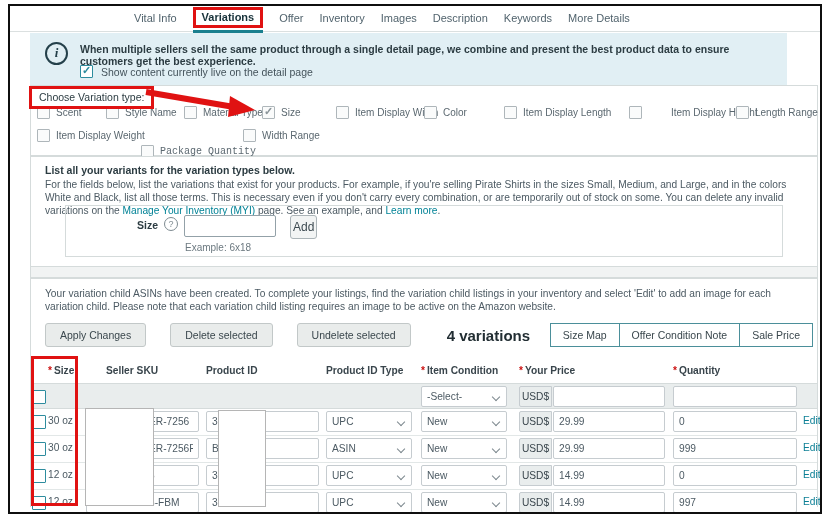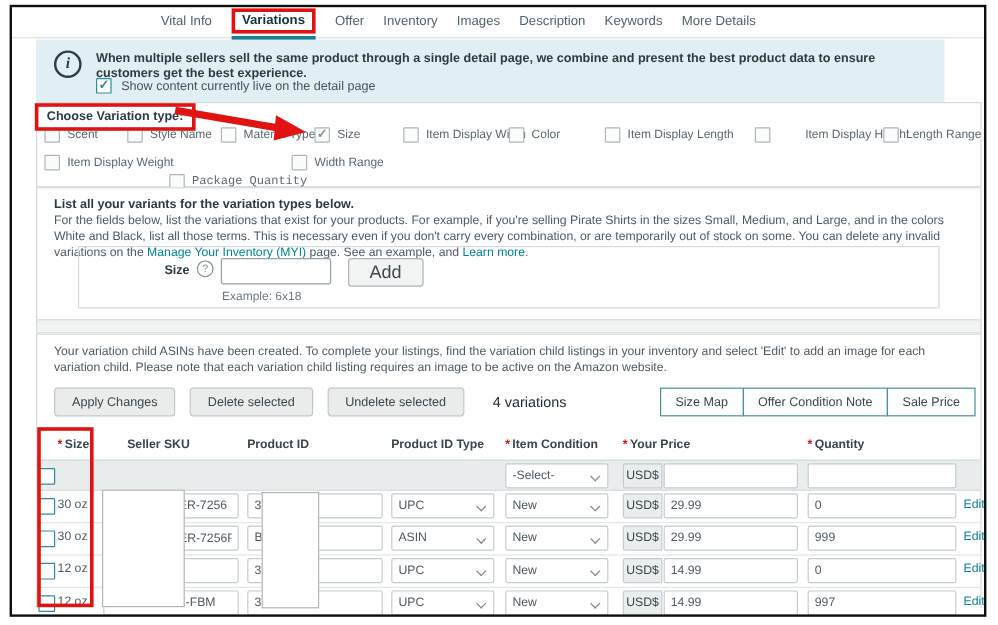--- a/index.html
+++ b/index.html
@@ -23,46 +23,46 @@
 
   
   .cb{width:11px;height:11px;border:1px solid #aeb6ba;background:#fafbfb;display:inline-block;position:relative;flex:none;border-radius:1px;}
   .cb.teal{border-color:#2d8c9e;background:#fff;}
   .cb.checked::after{content:"\2713";position:absolute;left:1px;top:-2px;font-size:11px;font-weight:bold;color:#2d8c9e;}
   .cb.gray.checked::after{color:#8b959a;}
 
   
   .vt-section{position:absolute;left:30px;top:85px;width:788px;height:71px;border:1px solid #d5dbdb;background:#fff;box-sizing:border-box;}
   .vt-title{position:absolute;left:29px;top:86px;border:3px solid #e01212;background:#fff;padding:2px 7px 3px;
-            font-size:10.5px;font-weight:bold;color:#2c3c42;z-index:4;white-space:nowrap;}
+            font-size:10.5px;font-weight:normal;color:#2c3c42;z-index:4;white-space:nowrap;}
   .vt-opt{position:absolute;display:flex;align-items:center;gap:6px;font-size:10px;color:#5b6870;white-space:nowrap;}
   .arrow-svg{position:absolute;left:142px;top:86px;z-index:5;}
 
   
   .variants-section{position:absolute;left:30px;top:156px;width:788px;height:140px;border:1px solid #d5dbdb;background:#fff;box-sizing:border-box;}
   .variants-heading{position:absolute;left:14px;top:7px;font-size:10.5px;font-weight:bold;color:#2c3c42;}
   .variants-para{position:absolute;left:14px;top:21px;width:756px;font-size:10.2px;line-height:13px;color:#4c5a63;}
   .tlink{color:#008296;cursor:pointer;text-decoration:none;}
   .size-box{position:absolute;left:34px;top:48px;width:716px;height:50px;border:1px solid #d5dbdb;}
   .size-label{position:absolute;left:0;top:13px;width:92px;text-align:right;font-size:10.5px;font-weight:bold;color:#2c3c42;}
   .help-icon{position:absolute;left:98px;top:11px;width:12px;height:12px;border:1px solid #7e8b91;border-radius:50%;
              font-size:9px;line-height:12px;text-align:center;color:#7e8b91;}
   .size-input{position:absolute;left:118px;top:9px;width:92px;height:22px;border:1px solid #93a1a8;background:#fff;box-sizing:border-box;border-radius:2px;font-size:10.5px;padding:0 5px;color:#333;}
-  .add-btn{position:absolute;left:224px;top:9px;height:24px;padding:0 17px;background:#f2f4f4;border:1px solid #abb4b8;border-radius:3px;
-           font-size:15px;color:#3c4950;font-family:inherit;cursor:pointer;}
+  .add-btn{position:absolute;left:224px;top:9px;height:24px;padding:0 2px;background:#f2f4f4;border:1px solid #abb4b8;border-radius:3px;
+           font-size:12px;color:#3c4950;font-family:inherit;cursor:pointer;}
   .example-hint{position:absolute;left:119px;top:36px;font-size:10px;color:#6c7980;}
 
   .separator{position:absolute;left:30px;top:266px;width:788px;height:12px;background:#f1f3f3;border:1px solid #d5dbdb;box-sizing:border-box;}
 
   
   .table-section{position:absolute;left:30px;top:278px;width:788px;height:229px;border:1px solid #d5dbdb;border-bottom:none;background:#fff;box-sizing:border-box;}
   .asins-note{position:absolute;left:14px;top:8px;width:762px;font-size:10.2px;line-height:13px;color:#4c5a63;}
-  .btn-row-left{position:absolute;left:14px;top:44px;display:flex;align-items:center;gap:12px;}
+  .btn-row-left{position:absolute;left:14px;top:44px;display:flex;align-items:center;gap:24px;}
   .gray-btn{height:24px;padding:0 14px;background:#e9eceb;border:1px solid #c2c8c8;border-radius:3px;font-size:10.5px;color:#3a474d;font-family:inherit;cursor:pointer;}
-  .var-count{margin-left:12px;font-size:12px;font-weight:normal;color:#222e33;}
+  .var-count{margin-left:12px;font-size:15px;font-weight:bold;color:#222e33;}
   .btn-row-right{position:absolute;right:4px;top:44px;display:flex;}
   .teal-btn{height:24px;padding:0 12px;background:#fff;border:1px solid #4b8f9a;font-size:10.5px;color:#3a474d;font-family:inherit;cursor:pointer;margin-left:-1px;}
 
   .thead{position:absolute;left:0;top:82px;width:100%;height:22px;font-size:10.2px;font-weight:bold;color:#39454c;}
   .th{position:absolute;top:4px;white-space:nowrap;}
   .star{color:#cc1111;margin-right:2px;}
   .select-row{position:absolute;left:0;top:104px;width:100%;height:26px;background:#e9eded;border-top:1px solid #d5dbdb;border-bottom:1px solid #d5dbdb;box-sizing:border-box;padding-left:40px;}
   .trow{position:absolute;left:0;width:100%;height:25px;}
   .row-line{position:absolute;left:0;width:100%;height:1px;background:#e2e7e7;}
   .rowcb{position:absolute;left:1px;top:6px;width:12px;height:12px;}

